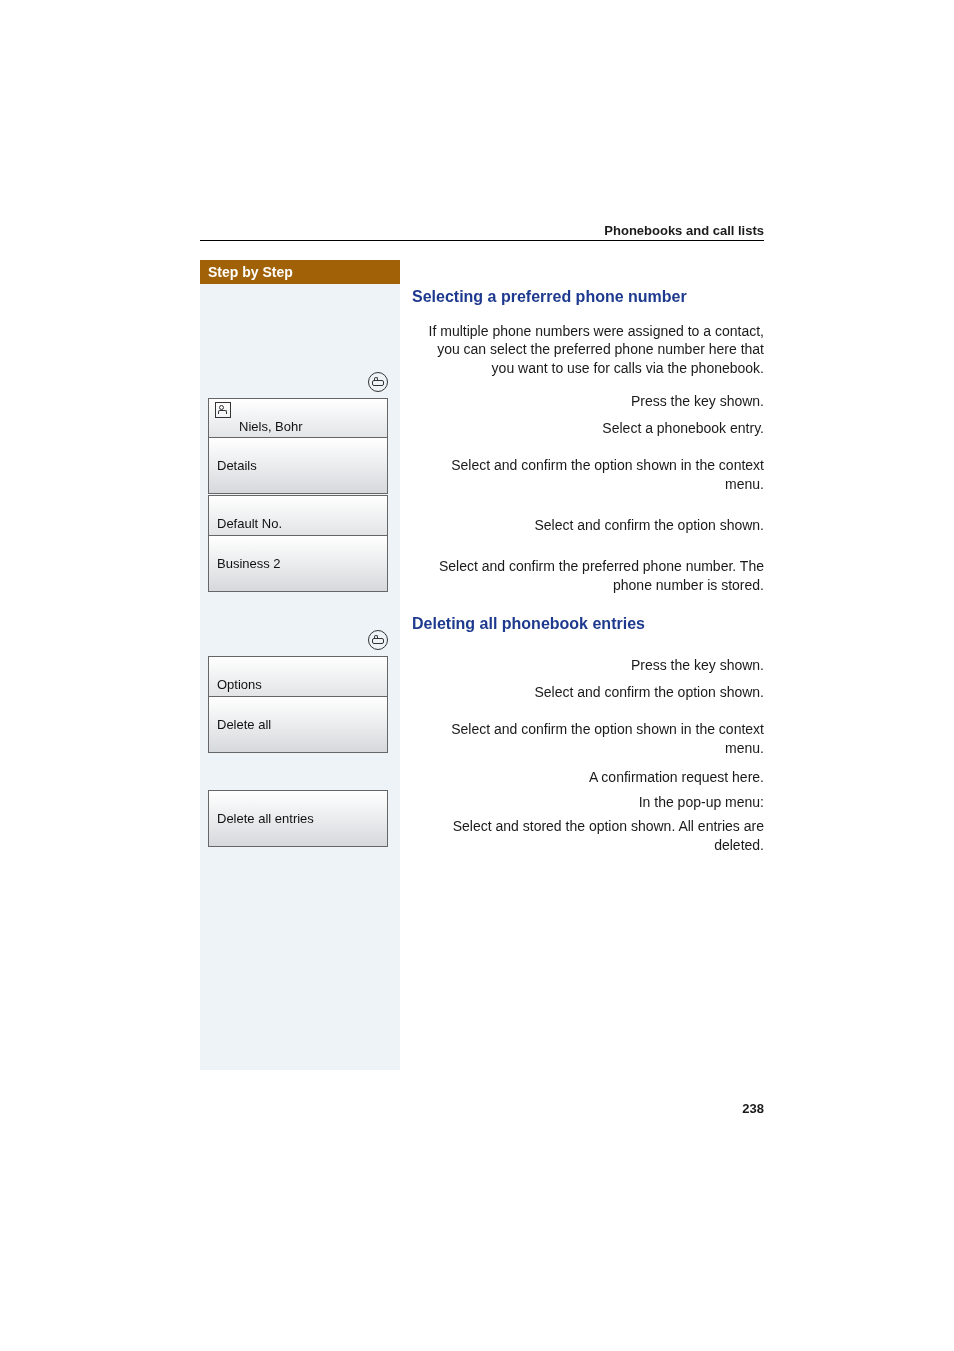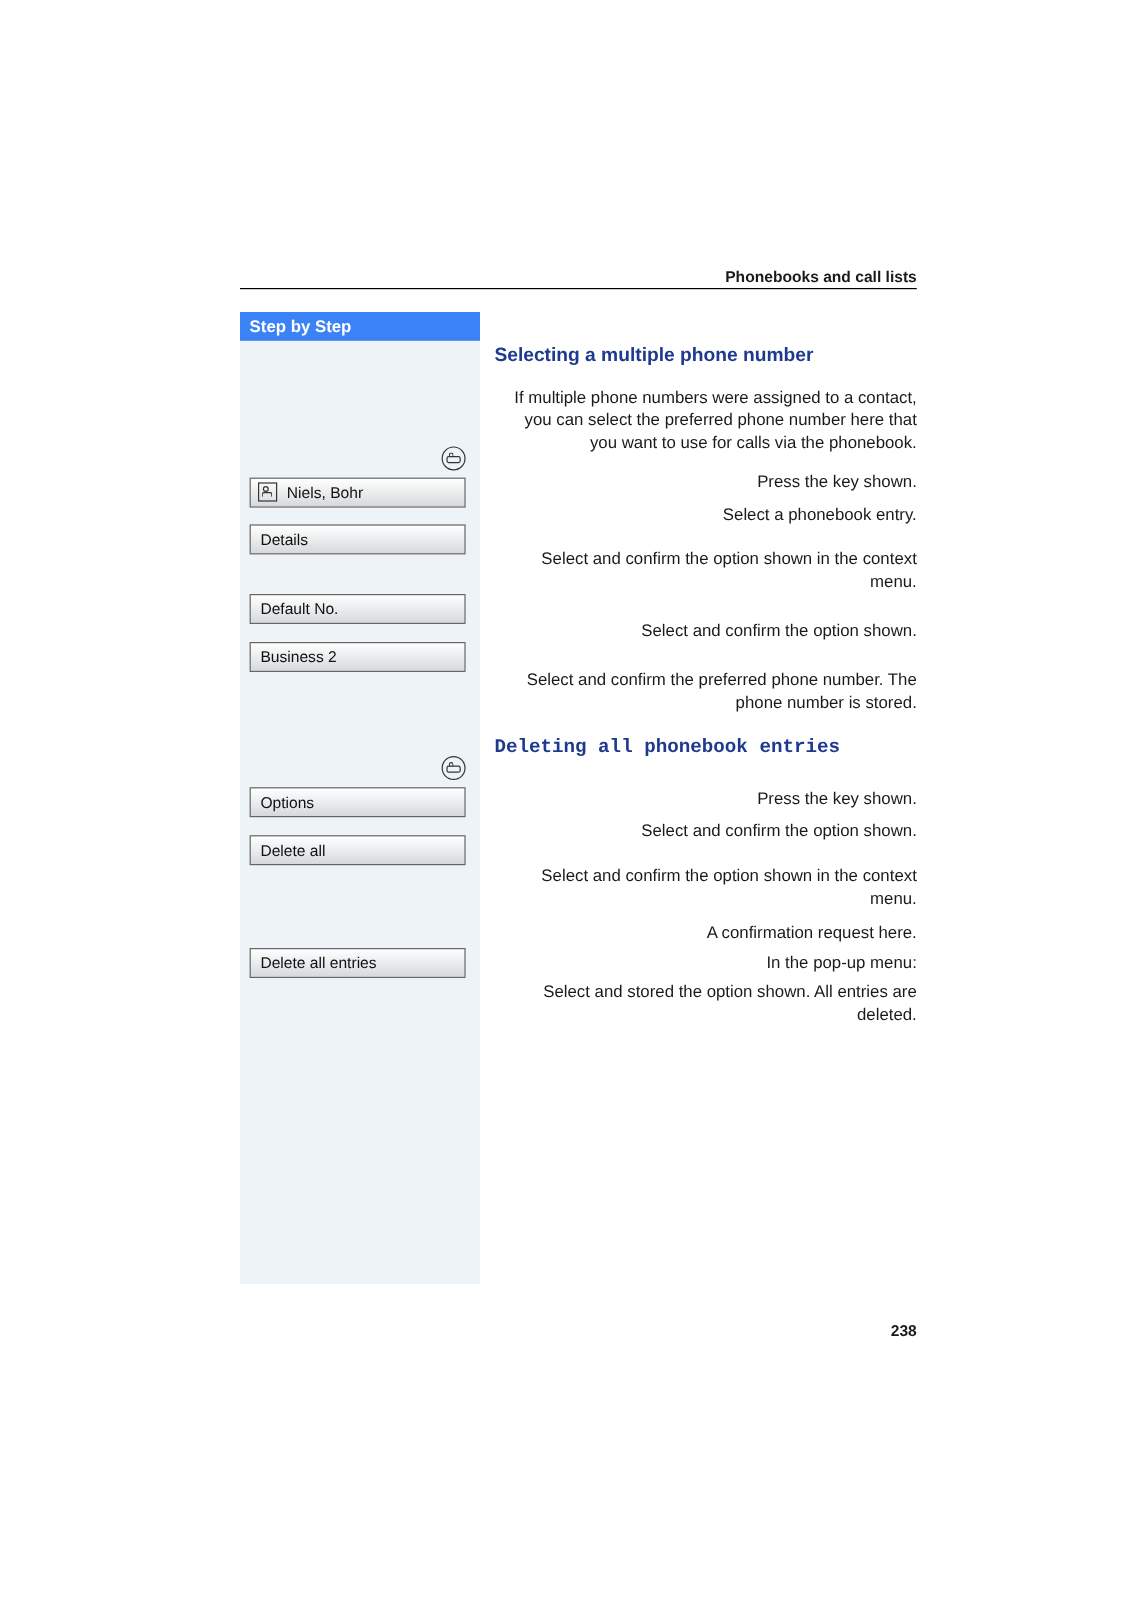--- a/index.html
+++ b/index.html
@@ -1,26 +1,26 @@
 <!DOCTYPE html>
 <html><head>
 <meta charset="utf-8">
 <style>
   html,body{margin:0;padding:0;background:#fff;font-family:Helvetica,Arial,sans-serif;color:#1a1a1a;}
   .page{width:954px;height:1351px;position:relative;margin:0 auto;box-sizing:border-box;padding:220px 190px 0 200px;}
   .running-head{position:absolute;top:223px;right:190px;font-size:13px;font-weight:bold;}
   .rule{position:absolute;top:240px;left:200px;right:190px;height:1px;background:#000;}
   .cols{display:flex;margin-top:40px;}
   .sidecol{flex:0 0 200px;position:relative;background:#eef3f8;min-height:810px;margin-right:12px;}
-  .sbs-header{background:#3b82f6;color:#fff;font-size:14px;font-weight:bold;padding:4px 8px;}
+  .sbs-header{background:#a16207;color:#fff;font-size:14px;font-weight:bold;padding:4px 8px;}
   .maincol{flex:1;font-size:14px;line-height:1.35;color:#1a1a1a;}
   .h2{color:#1e3a8e;font-size:16px;font-weight:bold;margin:46px 0 14px 0;}
   .h2.first{margin-top:26px;}
   .para{margin:0 0 10px 0;text-align:right;}
-  .menu-box{border:1px solid #666;background:linear-gradient(#fff,#d6d9dc);font-family:Helvetica,Arial,sans-serif;font-size:13px;color:#111;padding:4px 8px;margin-right:4px;white-space:nowrap;overflow:hidden;text-overflow:ellipsis;}
+  .menu-box{border:1px solid #666;background:linear-gradient(#fff,#d6d9dc);font-family:Helvetica,Arial,sans-serif;font-size:13px;color:#111;padding:20px 8px;margin-right:4px;white-space:nowrap;overflow:hidden;text-overflow:ellipsis;}
   .menu-box.contact{padding-left:30px;position:relative;}
   .contact-ico{position:absolute;left:6px;top:3px;width:14px;height:14px;border:1px solid #333;}
   .contact-ico::before{content:"";position:absolute;left:3px;top:2px;width:3px;height:3px;border:1px solid #333;border-radius:50%;}
   .contact-ico::after{content:"";position:absolute;left:2px;top:7px;width:7px;height:3px;border:1px solid #333;border-radius:2px 2px 0 0;border-bottom:none;}
   .key-icon{width:18px;height:18px;border:1px solid #333;border-radius:50%;margin-left:auto;margin-right:4px;position:relative;}
   .key-icon::before{content:"";position:absolute;left:3px;top:7px;width:10px;height:4px;border:1px solid #333;border-radius:2px;}
   .key-icon::after{content:"";position:absolute;left:5px;top:4px;width:2px;height:3px;border:1px solid #333;border-radius:2px 2px 0 0;border-bottom:none;}
   .pagenum{position:absolute;bottom:235px;right:190px;font-size:13px;font-weight:bold;}
   .side-abs{position:absolute;left:8px;right:8px;}
 </style>
@@ -65,31 +65,31 @@
       <div class="side-abs" style="top:436px;">
         <div class="menu-box">Delete all</div>
       </div>
       <div class="side-abs" style="top:530px;">
         <div class="menu-box">Delete all entries</div>
       </div>
     </div>
 
     <div class="maincol">
 
-      <div class="h2 first">Selecting a multiple phone number</div>
+      <div class="h2 first">Selecting a preferred phone number</div>
       <p class="para">If multiple phone numbers were assigned to a contact, you can select the preferred phone number here that you want to use for calls via the phonebook.</p>
 
       <div style="height:4px"></div>
       <p class="para" style="margin-bottom:8px;">Press the key shown.</p>
       <p class="para" style="margin-bottom:18px;">Select a phonebook entry.</p>
       <p class="para" style="margin-bottom:22px;">Select and confirm the option shown in the context menu.</p>
       <p class="para" style="margin-bottom:22px;">Select and confirm the option shown.</p>
       <p class="para" style="margin-bottom:4px;">Select and confirm the preferred phone number. The phone number is stored.</p>
 
-      <div class="h2" style="margin-top:18px;font-family:Liberation Mono, monospace;">Deleting all phonebook entries</div>
+      <div class="h2" style="margin-top:18px;">Deleting all phonebook entries</div>
       <div style="height:8px"></div>
       <p class="para" style="margin-bottom:8px;">Press the key shown.</p>
       <p class="para" style="margin-bottom:18px;">Select and confirm the option shown.</p>
       <p class="para" style="margin-bottom:10px;">Select and confirm the option shown in the context menu.</p>
       <p class="para" style="margin-bottom:6px;">A confirmation request here.</p>
       <p class="para" style="margin-bottom:6px;">In the pop-up menu:</p>
       <p class="para">Select and stored the option shown. All entries are deleted.</p>
 
     </div>
   </div>

